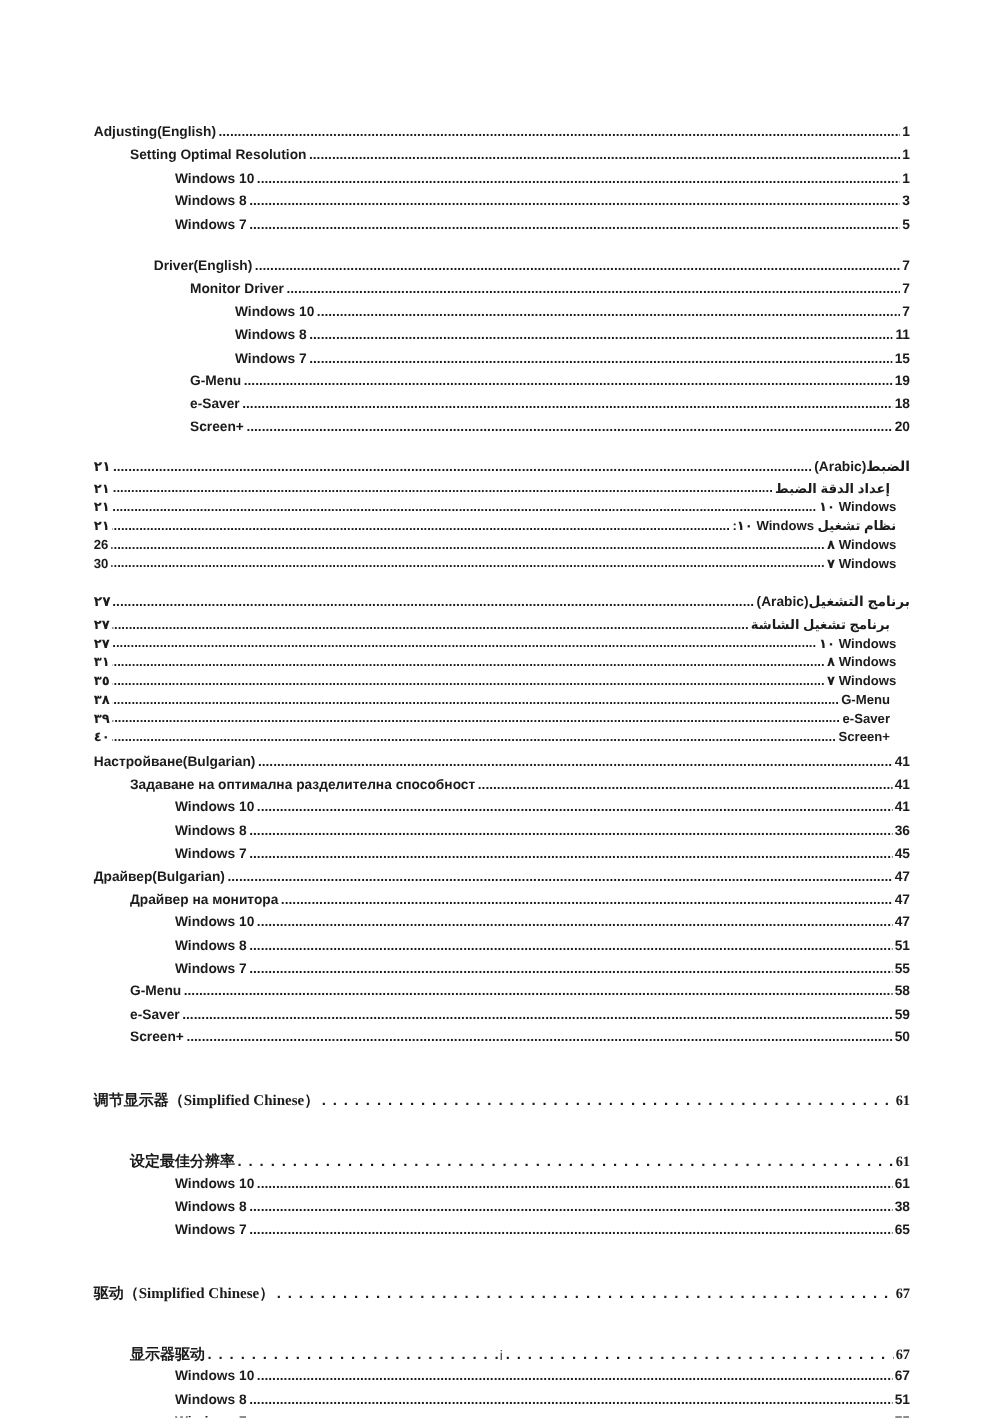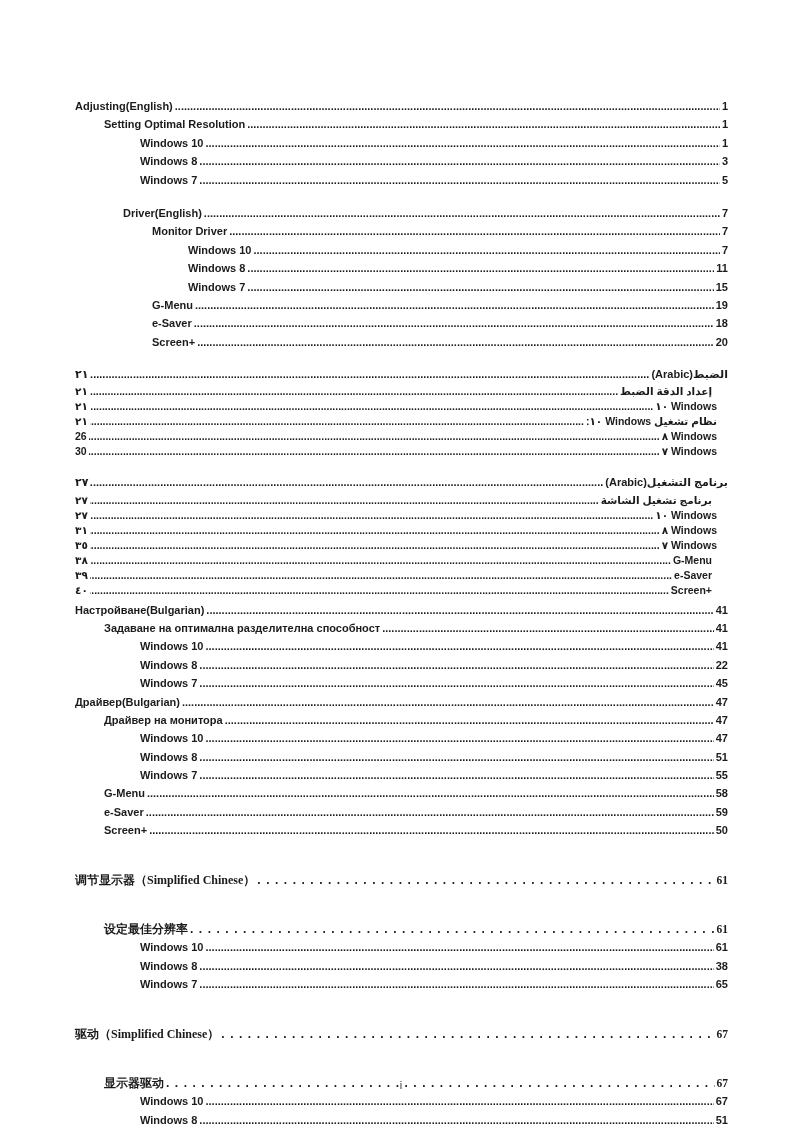--- a/index.html
+++ b/index.html
@@ -227,21 +227,21 @@
         <span class="page">41</span>
       </div>
       <div class="row l2">
         <span class="label">Windows 10</span>
         <span class="leader"></span>
         <span class="page">41</span>
       </div>
       <div class="row l2">
         <span class="label">Windows 8</span>
         <span class="leader"></span>
-        <span class="page">22</span>
+        <span class="page">36</span>
       </div>
       <div class="row l2">
         <span class="label">Windows 7</span>
         <span class="leader"></span>
         <span class="page">45</span>
       </div>
     </div>
     <div class="section sec-latin" id="sec-driver-bulgarian" lang="bg">
       <div class="row l0">
         <span class="label">Драйвер(Bulgarian)</span>

